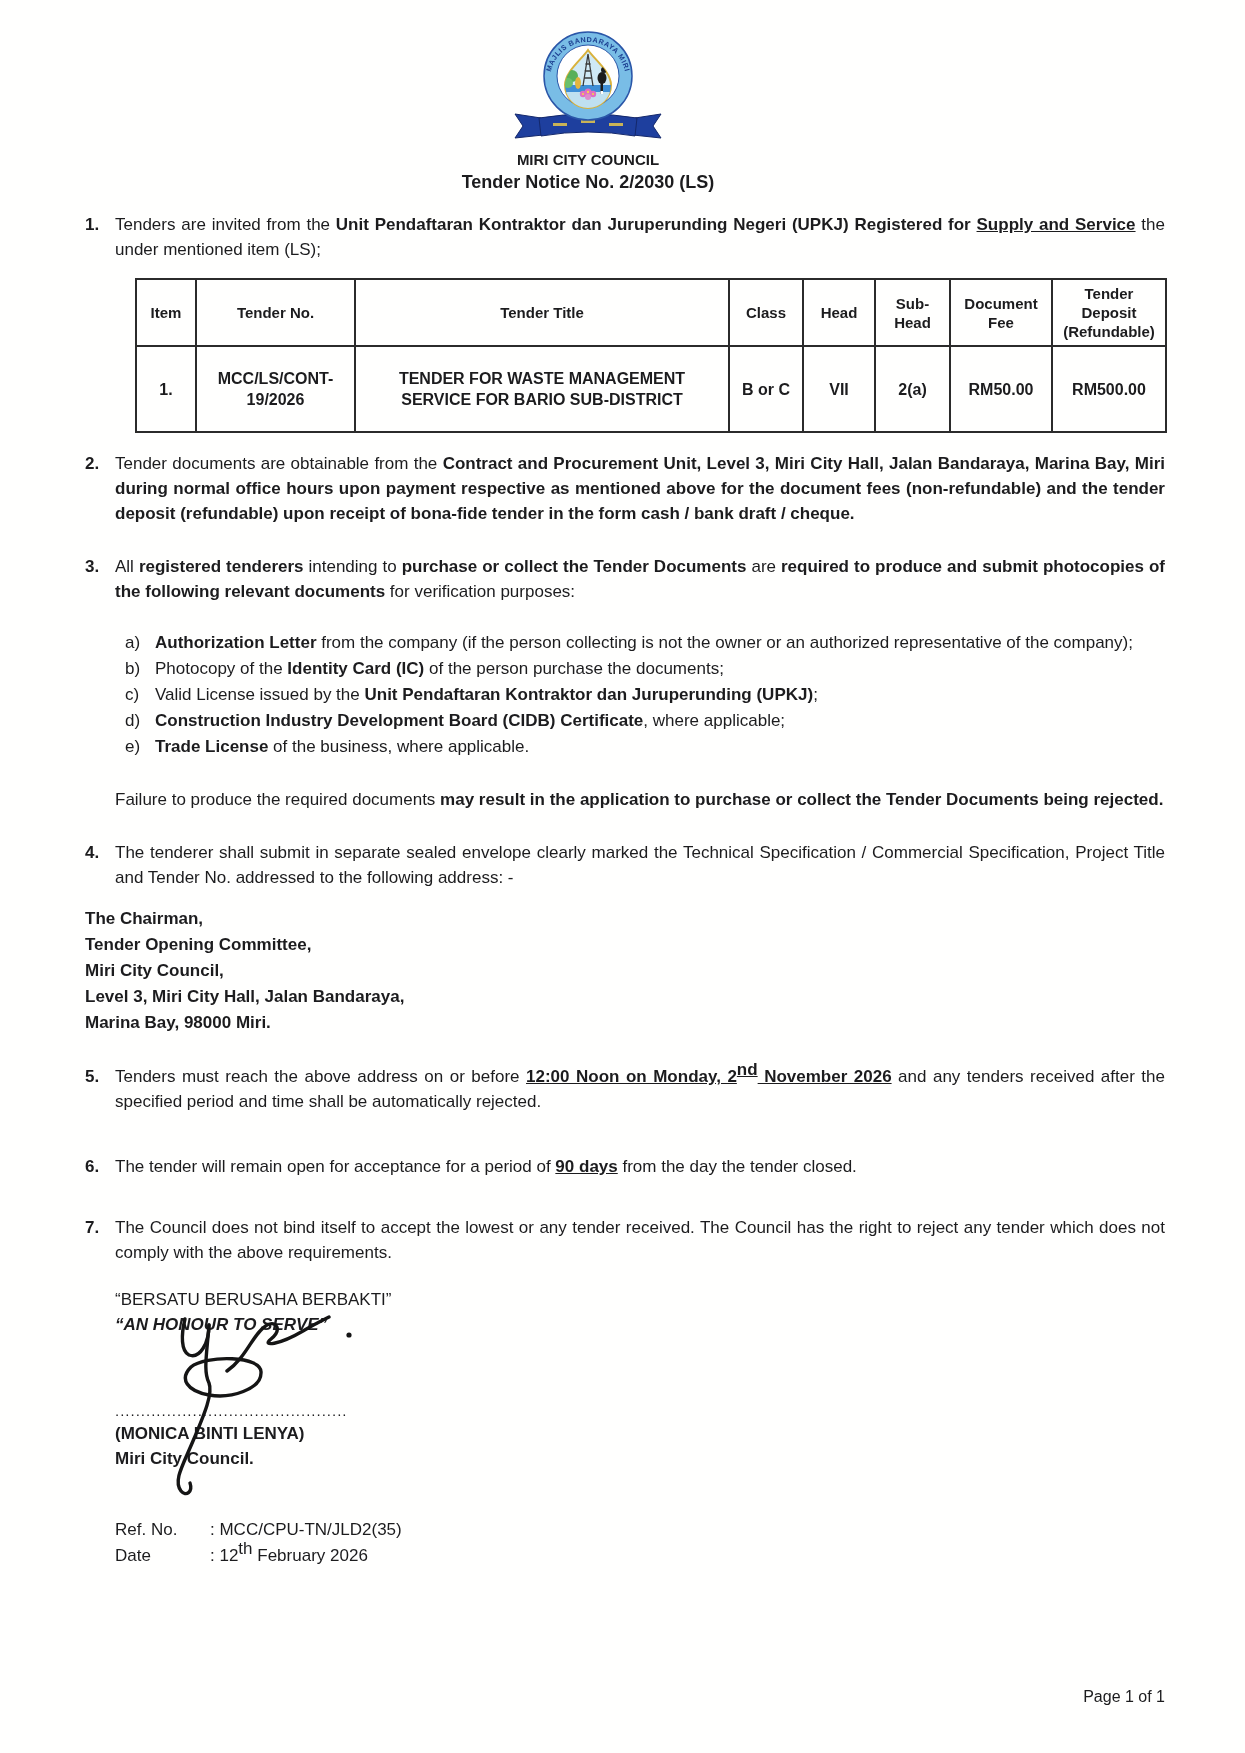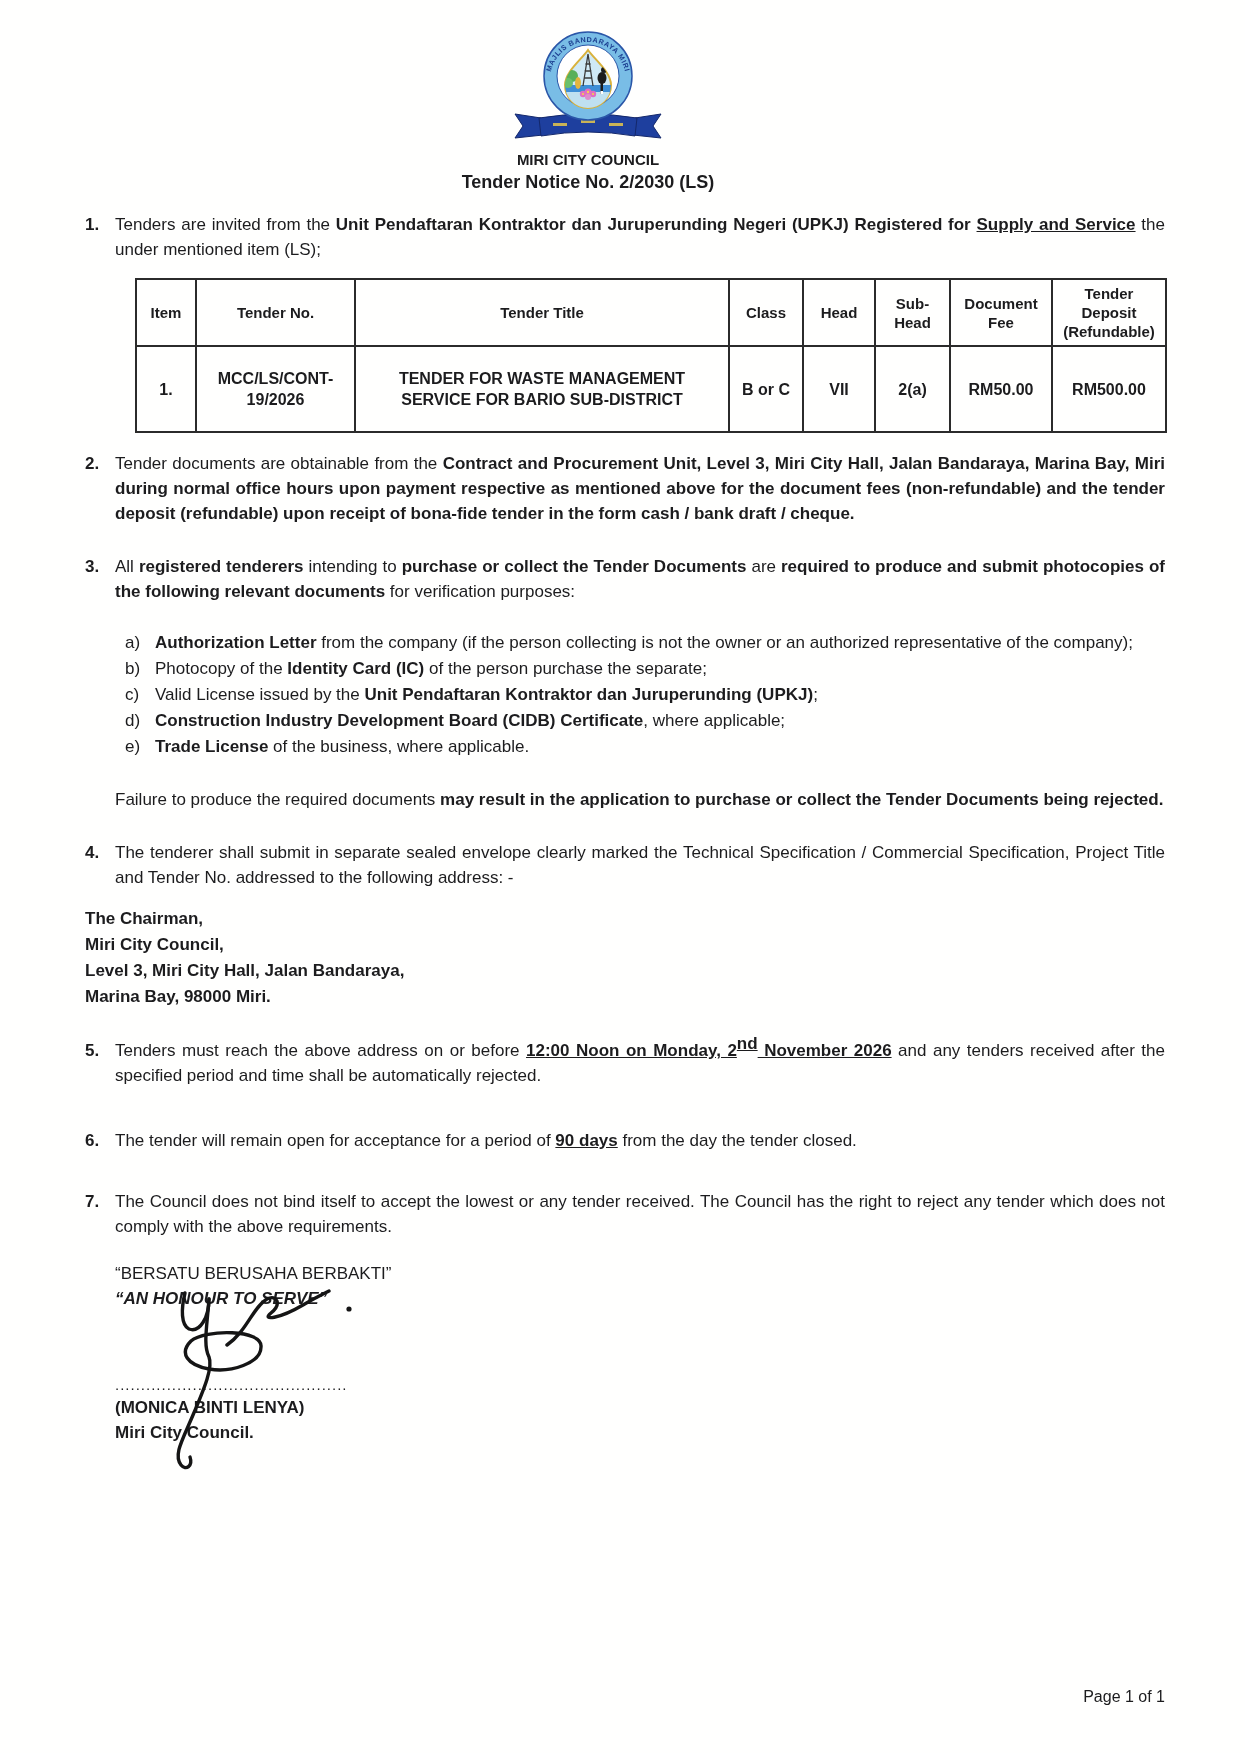--- a/index.html
+++ b/index.html
@@ -163,21 +163,21 @@
     <span class="body"><span>All </span><b>registered tenderers</b><span> intending to </span><b>purchase or collect the Tender Documents</b><span> are </span><b>required to produce and submit photocopies of the following relevant documents</b><span> for verification purposes:</span></span>
   </div>
 
   <div class="sublist">
     <div class="subitem">
       <span class="letter">a)</span>
       <span class="body"><span></span><b>Authorization Letter</b><span> from the company (if the person collecting is not the owner or an authorized representative of the company);</span></span>
     </div>
     <div class="subitem">
       <span class="letter">b)</span>
-      <span class="body"><span>Photocopy of the </span><b>Identity Card (IC)</b><span> of the person purchase the separate;</span></span>
+      <span class="body"><span>Photocopy of the </span><b>Identity Card (IC)</b><span> of the person purchase the documents;</span></span>
     </div>
     <div class="subitem">
       <span class="letter">c)</span>
       <span class="body"><span>Valid License issued by the </span><b>Unit Pendaftaran Kontraktor dan Juruperunding (UPKJ)</b><span>;</span></span>
     </div>
     <div class="subitem">
       <span class="letter">d)</span>
       <span class="body"><span></span><b>Construction Industry Development Board (CIDB) Certificate</b><span>, where applicable;</span></span>
     </div>
     <div class="subitem">
@@ -190,20 +190,21 @@
     <span>Failure to produce the required documents </span><b>may result in the application to purchase or collect the Tender Documents being rejected.</b>
   </div>
 
   <div class="clause">
     <span class="num">4.</span>
     <span class="body">The tenderer shall submit in separate sealed envelope clearly marked the Technical Specification / Commercial Specification, Project Title and Tender No. addressed to the following address: -</span>
   </div>
 
   <div class="address">
     <div>The Chairman,</div>
+    <div>Tender Opening Committee,</div>
     <div>Miri City Council,</div>
     <div>Level 3, Miri City Hall, Jalan Bandaraya,</div>
     <div>Marina Bay, 98000 Miri.</div>
   </div>
 
   <div class="clause">
     <span class="num">5.</span>
     <span class="body"><span>Tenders must reach the above address on or before </span><span class="bu">12:00 Noon on Monday, 2</span><sup class="bu">nd</sup><span class="bu"> November 2026</span><span> and any tenders received after the specified period and time shall be automatically rejected.</span></span>
   </div>
 
@@ -228,16 +229,26 @@
       <g fill="none" stroke="#151515" stroke-width="3.4" stroke-linecap="round" stroke-linejoin="round">
         <path d="M64,4 C60,20 60,36 68,40 C79,44 88,28 88,10"></path>
         <path d="M88,10 C86,38 82,56 88,68 C92,78 84,98 72,126 C62,150 52,166 60,176 C65,182 72,177 69,168"></path>
         <path d="M140,58 C140,74 110,84 88,80 C66,76 58,64 70,52 C84,40 142,40 140,58 Z"></path>
         <path d="M106,56 C126,42 132,18 146,10 C156,5 161,15 150,24 C140,32 158,30 182,16 C192,10 200,6 208,2"></path>
         <circle cx="228" cy="20" r="2.6" fill="#151515" stroke="none"></circle>
       </g>
     </svg>
   </div>
 
+  <div class="ref-block">
+    <div class="ref-row">
+      <span class="lbl">Ref. No.</span>
+      <span>: MCC/CPU-TN/JLD2(35)</span>
+    </div>
+    <div class="ref-row">
+      <span class="lbl">Date</span>
+      <span><span>: 12</span><sup>th</sup><span> February 2026</span></span>
+    </div>
+  </div>
 
   <div class="page-footer">Page 1 of 1</div>
 
 </div>
 
 </body></html>

